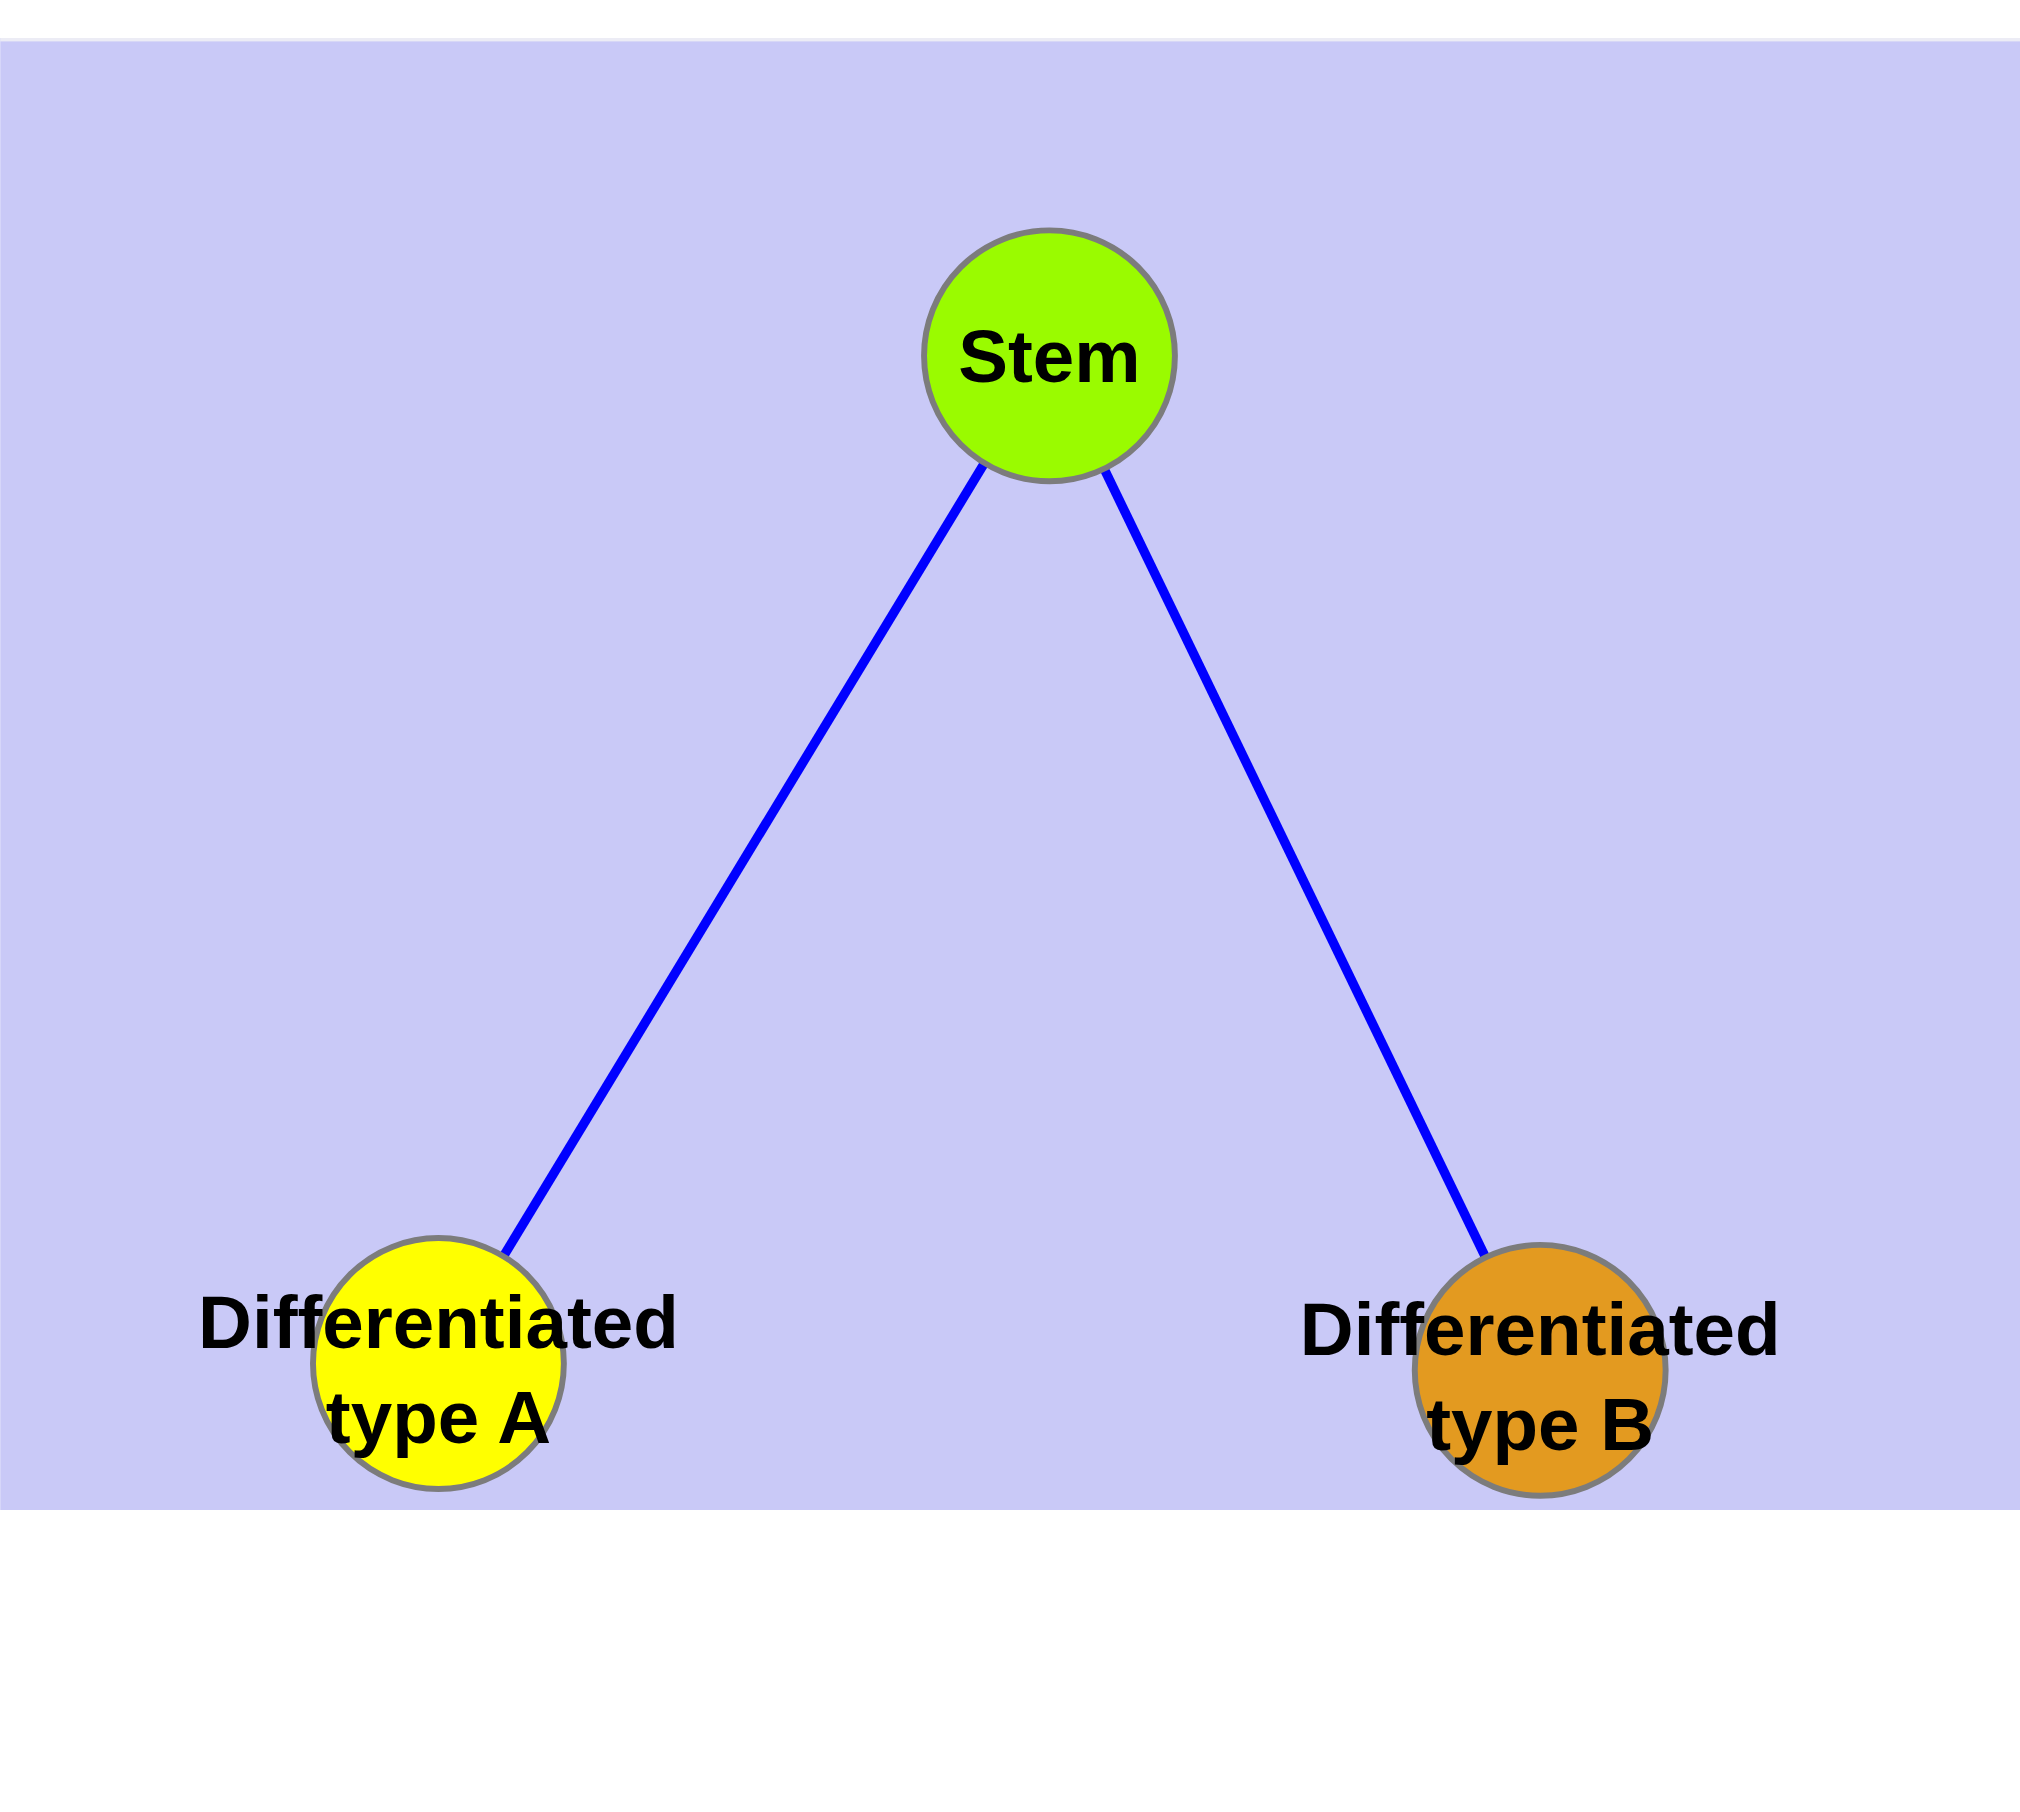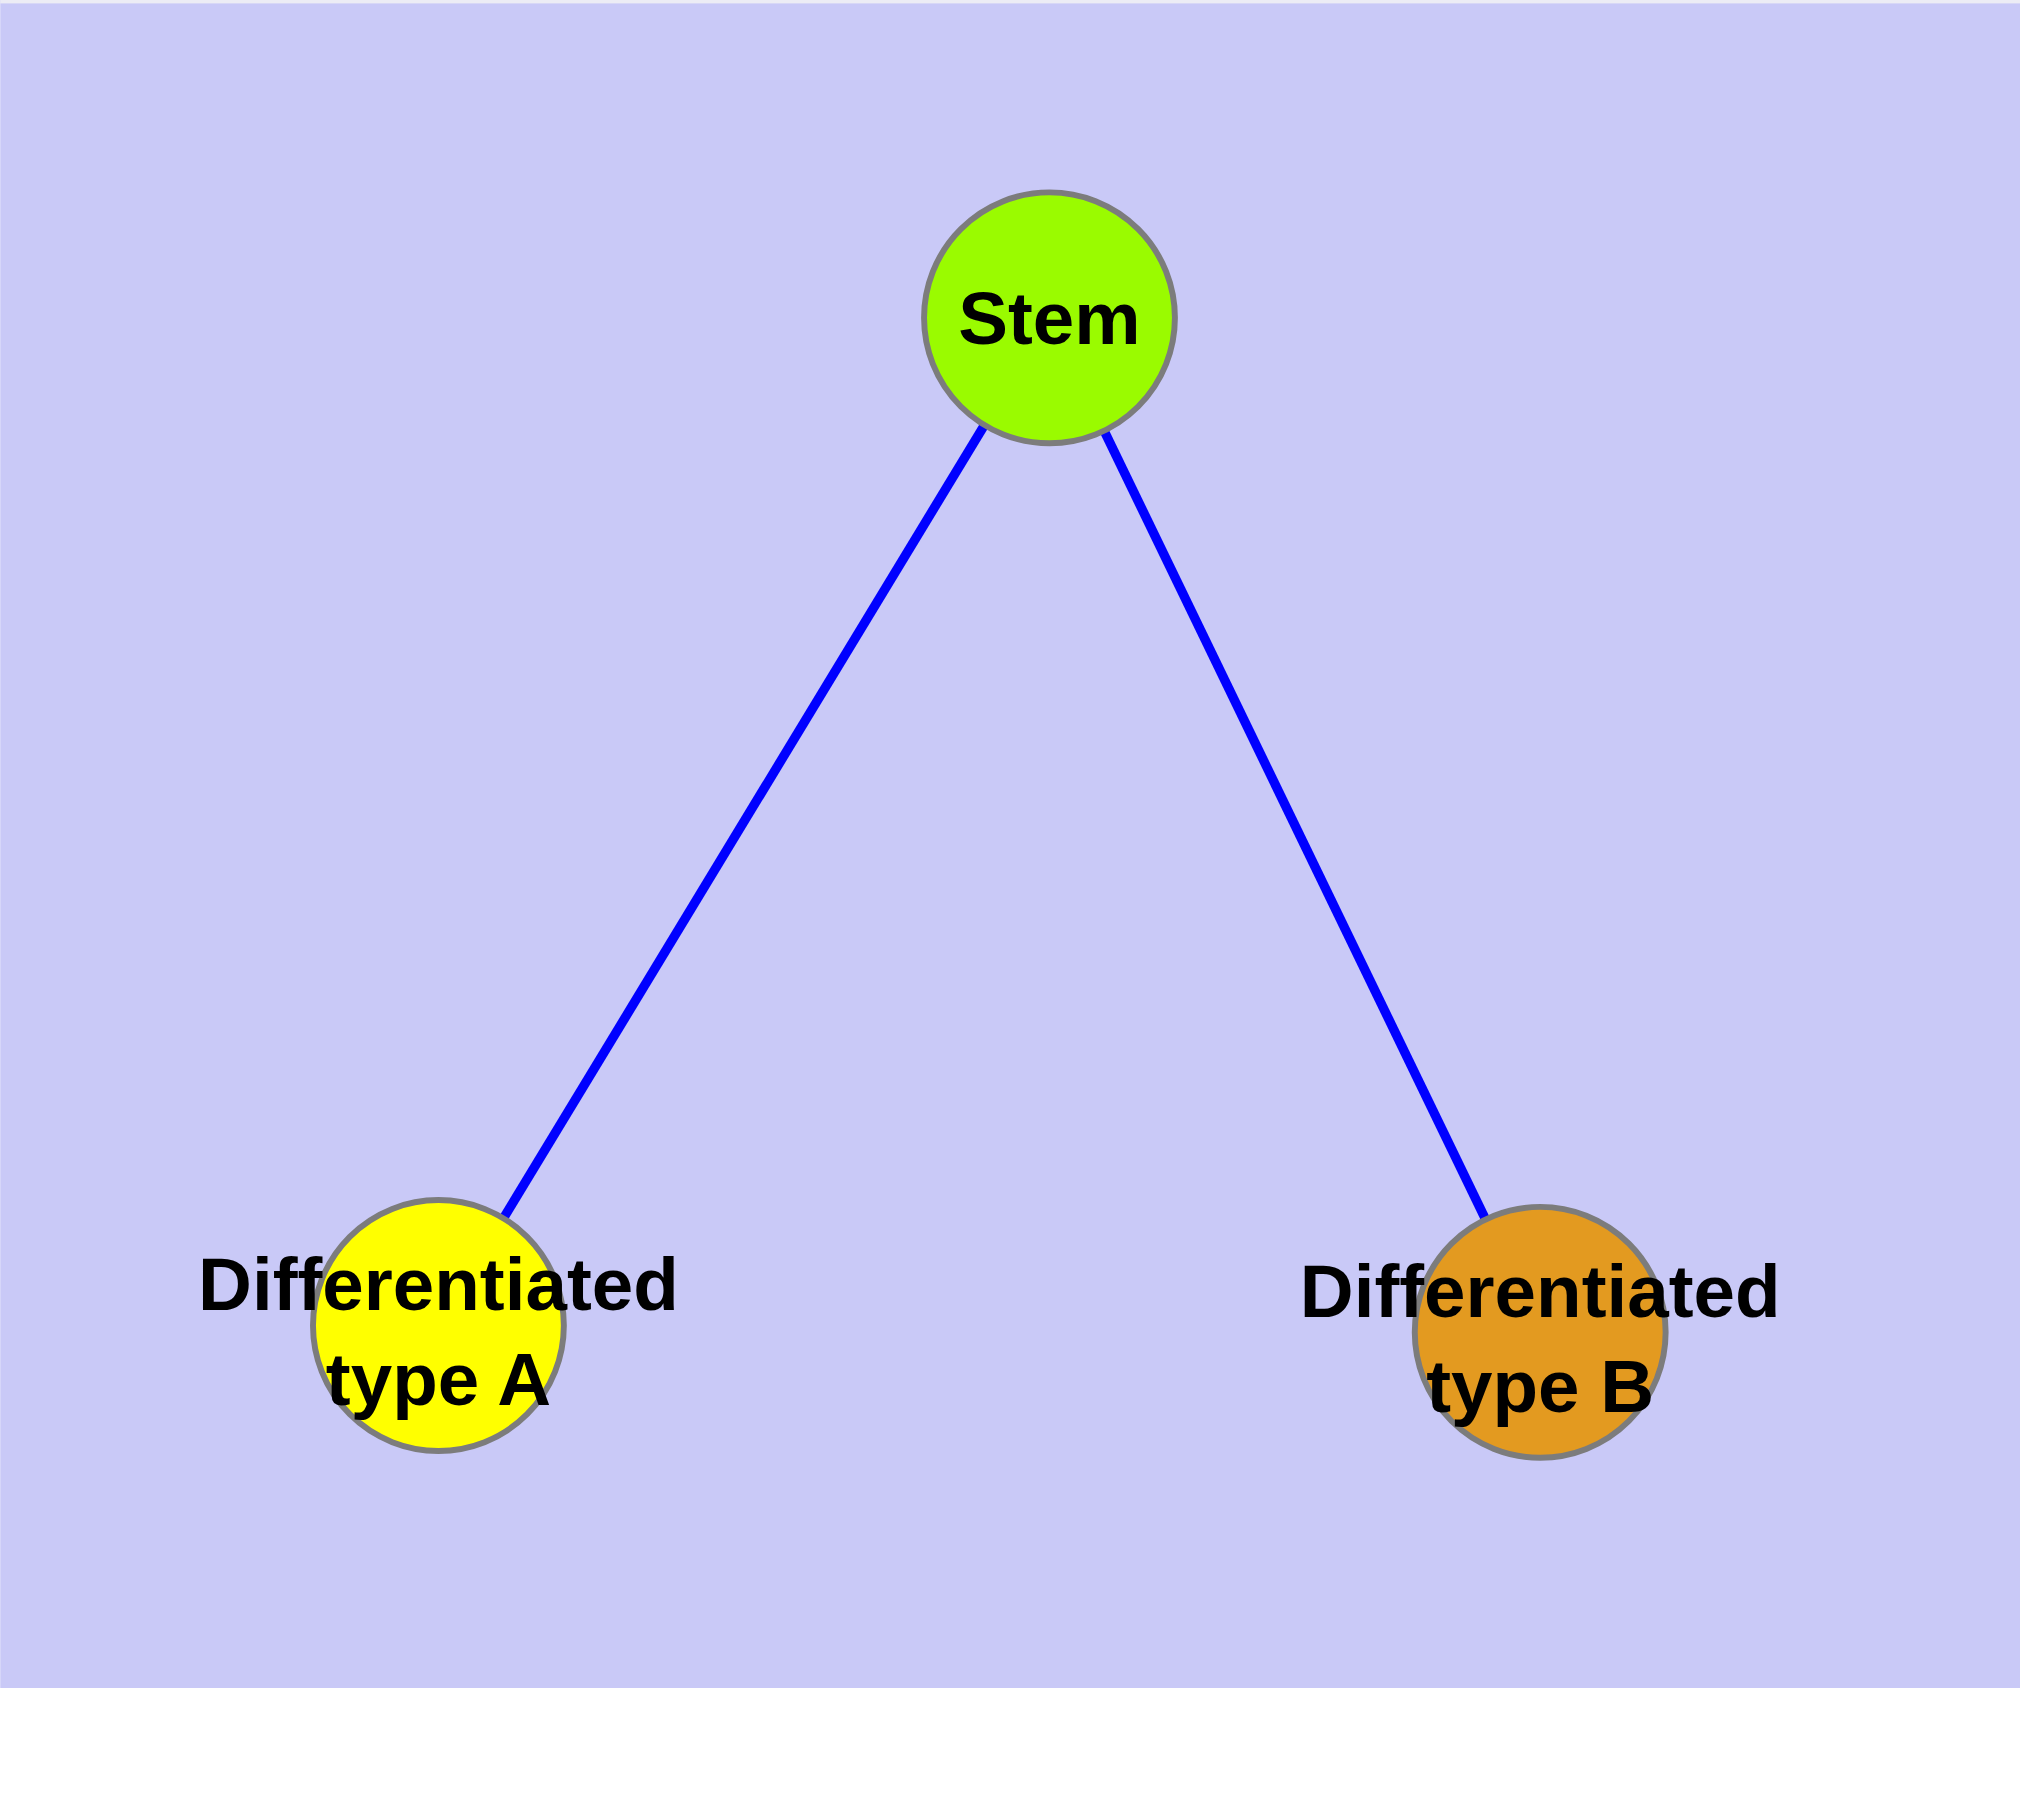--- a/index.html
+++ b/index.html
@@ -2,22 +2,23 @@
 <html style="font-size:13.6px"><head>
 <meta charset="utf-8">
 <style>
   html, body {
     margin: 0;
     padding: 0;
     background: #ffffff;
   }
   .diagram-root {
     width: 2021px;
-    height: 1688px;
+    height: 1472px;
     position: relative;
+    margin-top: 38px;
   }
   svg.graph-svg {
     display: block;
     width: 2021px;
     height: 1812px;
   }
   .node-label {
     font-family: "Liberation Sans", "DejaVu Sans", sans-serif;
     font-weight: bold;
     font-size: 88px;

